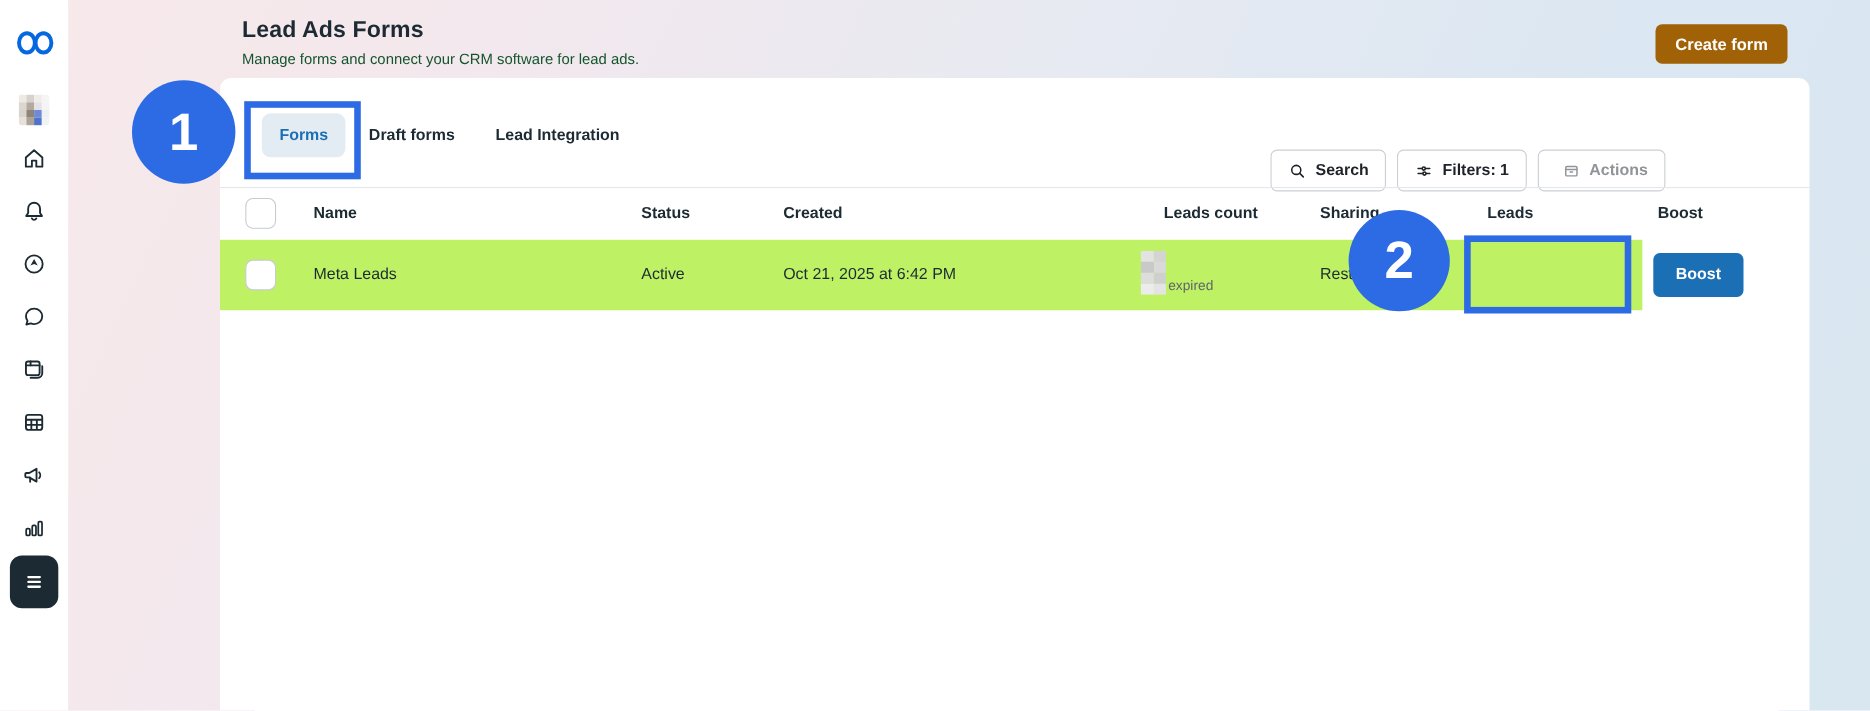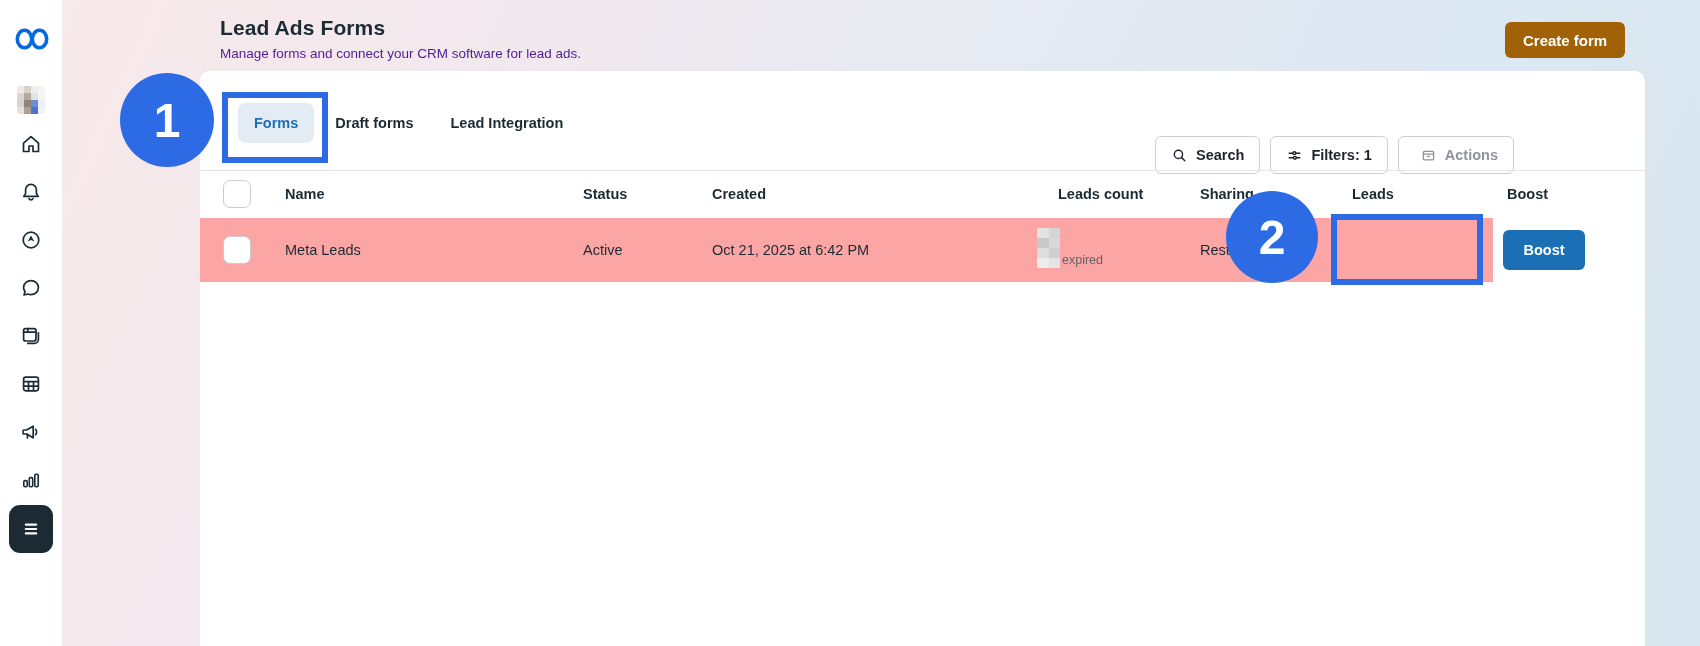--- a/index.html
+++ b/index.html
@@ -17,21 +17,21 @@
   .side-item svg { display:block; }
   .logo-item { left:13px; width:38px; height:26px; }
   .avatar { position:absolute; left:17px; top:86px; width:28px; height:28px; border-radius:3px; overflow:hidden; }
   .pixels { display:grid; width:100%; height:100%; }
   .avatar .pixels { grid-template-columns:repeat(4,1fr); grid-template-rows:repeat(4,1fr); }
   .menu-tile { position:absolute; left:9px; top:505px; width:44px; height:48px; background:#1c2b33; border-radius:11px; display:flex; align-items:center; justify-content:center; }
 
   
   .page-header { position:absolute; left:220px; top:14px; z-index:1; }
   .page-title { font-size:21px; font-weight:700; line-height:28px; letter-spacing:.1px; }
-  .page-subtitle { font-size:13.5px; margin-top:4px; color:#4c1d95; }
+  .page-subtitle { font-size:13.5px; margin-top:4px; color:#14532d; }
   .create-btn { position:absolute; left:1505px; top:22px; height:36px; padding:0 18px; background:#a16207; color:#fff; font-size:15px; font-weight:700; border:none; border-radius:6px; display:flex; align-items:center; z-index:1; font-family:inherit; }
 
   
   .panel { position:absolute; left:200px; top:71px; width:1445px; height:575px; background:#ffffff; border-radius:10px 10px 0 0; z-index:1; }
 
   
   .tabs { position:absolute; left:38px; top:32px; display:flex; align-items:center; gap:5px; height:40px; }
   .tab { font-size:14.5px; font-weight:600; line-height:40px; padding:0 16px; border-radius:8px; color:#1c2b33; }
   .tab.active { background:#e4ecf3; color:#1a6fb5; }
 
@@ -39,21 +39,21 @@
   .toolbar { position:absolute; left:955px; top:29px; display:flex; gap:10px;margin-top:36px; }
   .tool-btn { height:38px; padding:0 15px; background:#fff; border:1px solid #cbcfd4; border-radius:6px; display:flex; align-items:center; gap:8px; font-size:14.5px; font-weight:600; color:#1f2329; font-family:inherit; }
   .tool-btn.disabled { color:#909499;padding-left:21px; }
   .tool-btn svg { display:block; }
 
   
   .thead { position:absolute; left:0; top:99px; width:1445px; height:47px; border-top:1px solid #e4e6ea; }
   .th { position:absolute; top:0; line-height:47px; font-size:14.5px; font-weight:700; white-space:nowrap; }
   .checkbox { position:absolute; left:23px; width:28px; height:28px; background:#fff; border:1.5px solid #c8ccd0; border-radius:7px; }
   .thead .checkbox { top:9px; }
-  .trow { position:absolute; left:0; top:147px; width:1293px; height:64px; background:#fca5a5; }
+  .trow { position:absolute; left:0; top:147px; width:1293px; height:64px; background:#bef264; }
   .trow .checkbox { top:18px; }
   .td { position:absolute; top:0; line-height:64px; font-size:14.5px; white-space:nowrap; color:#1c2b33; }
   .count-redacted { position:absolute; left:837px; top:10px; width:23px; height:40px; overflow:hidden; }
   .count-redacted .pixels { grid-template-columns:repeat(2,1fr); grid-template-rows:repeat(4,1fr); }
   .expired-note { position:absolute; left:862px; top:34px; font-size:12.5px; color:#61656b; line-height:16px;text-align:center; }
   .dl-btn { position:absolute; left:1152px; top:12px; width:111px; height:40px; background:#fff; border:1px solid #c6c9cd; border-radius:6px; font-size:14.5px; font-weight:600; color:#1c2b33; font-family:inherit; }
   .boost-btn { position:absolute; left:1303px; top:12px; width:82px; height:40px; background:#1a6fb5; border:none; border-radius:6px; font-size:14.5px; font-weight:700; color:#fff; font-family:inherit; }
 
   
   .ann-circle { position:absolute; border-radius:50%; background:#2d6be5; color:#fff; display:flex; align-items:center; justify-content:center; font-size:48px; font-weight:700; z-index:9; }

